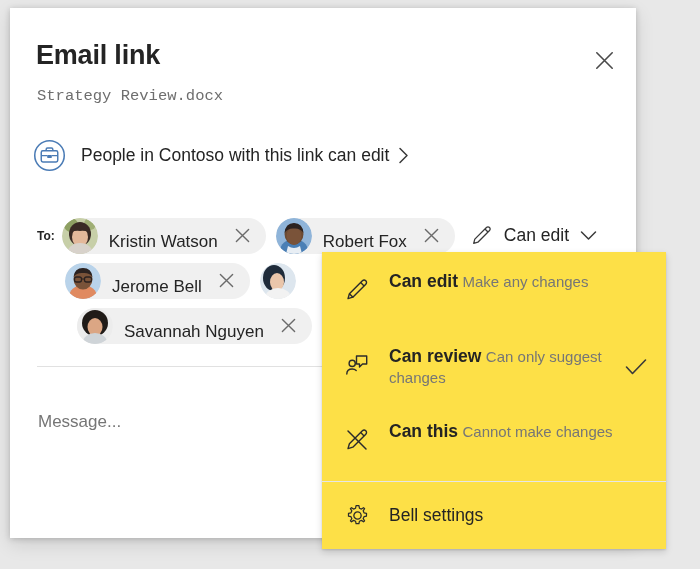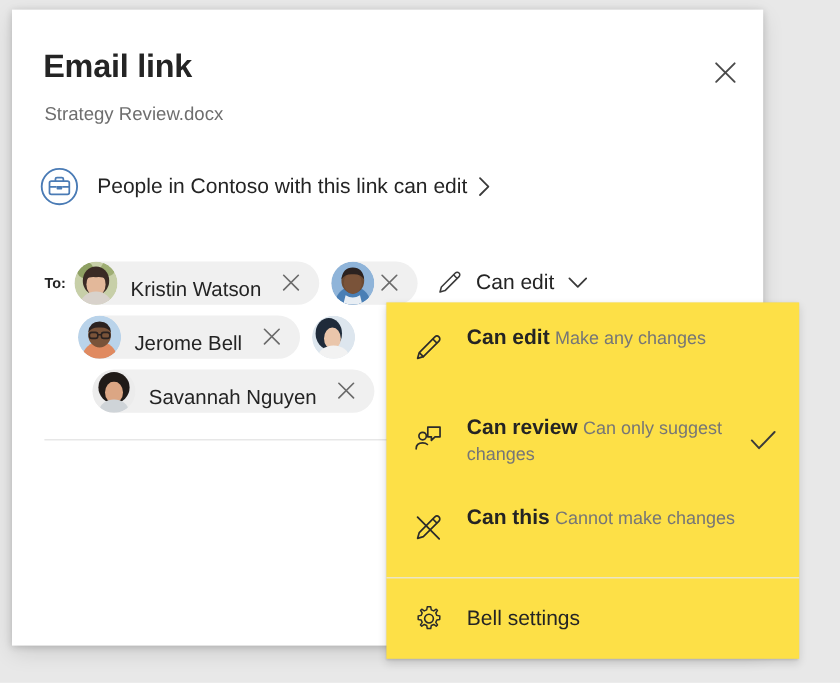--- a/index.html
+++ b/index.html
@@ -36,20 +36,21 @@
     font-weight: bold;
     color: #242424;
     letter-spacing: -0.2px;
   }
   #file-name {
     position: absolute;
     left: 27px;
     top: 79px;
     font-size: 15.5px;
     color: #6e6e6e;
+    font-family: Liberation Mono, monospace;
   }
   #close-button {
     position: absolute;
     right: 12px;
     top: 32px;
     width: 40px;
     height: 40px;
     display: flex;
     align-items: center;
     justify-content: center;
@@ -328,20 +329,21 @@
             <g clip-path="url(#cw2)">
               <rect width="36" height="36" fill="#8fb4d9"></rect>
               <ellipse cx="18" cy="33" rx="14" ry="12" fill="#4a7fb5"></ellipse>
               <ellipse cx="18" cy="16" rx="9.5" ry="10.5" fill="#6b4a33"></ellipse>
               <ellipse cx="18" cy="18" rx="7.5" ry="9" fill="#7a5339"></ellipse>
               <path d="M8.5 15 q1 -10 9.5 -10 q8.5 0 9.5 10 q-3 -5 -9.5 -4.5 q-6.5 -0.5 -9.5 4.5 z" fill="#2b2220"></path>
               <path d="M12 28 q6 4 12 0 l2 8 h-16 z" fill="#e8eef4"></path>
             </g>
           </svg>
         </span>
+        <span class="pill-name">Robert Fox</span>
         <span class="pill-remove" aria-label="Remove Robert Fox">
           <svg width="15" height="15" viewBox="0 0 15 15">
             <path d="M1.4 1.4 L13.6 13.6 M13.6 1.4 L1.4 13.6" stroke="#6b6b6b" stroke-width="1.4" fill="none" stroke-linecap="round"></path>
           </svg>
         </span>
       </div>
 
       <div id="permission-dropdown-trigger">
         <svg id="permission-pencil-icon" width="21" height="21" viewBox="0 0 22 22">
           <path d="M16.2 2.6 a2.2 2.2 0 0 1 3.2 3.2 L7.2 18 L2.8 19.2 L4 14.8 Z" fill="none" stroke="#3a3a3a" stroke-width="1.35" stroke-linejoin="round"></path>
@@ -423,20 +425,21 @@
             <path d="M1.4 1.4 L13.6 13.6 M13.6 1.4 L1.4 13.6" stroke="#6b6b6b" stroke-width="1.4" fill="none" stroke-linecap="round"></path>
           </svg>
         </span>
       </div>
     </div>
 
   </div>
 
   <div id="message-divider"></div>
 
+  <input id="message-input" type="text" value="" placeholder="Message..." style="">
 
 </div>
 
 <div id="permission-menu">
 
   <div class="menu-item">
     <span class="menu-icon">
       <svg width="24" height="24" viewBox="0 0 24 24">
         <path d="M17.4 2.8 a2.4 2.4 0 0 1 3.4 3.4 L7.8 19.2 L3 20.6 L4.4 15.8 Z" fill="none" stroke="#2b2b2b" stroke-width="1.4" stroke-linejoin="round"></path>
         <path d="M15.7 4.5 L19.1 7.9" stroke="#2b2b2b" stroke-width="1.4"></path>

